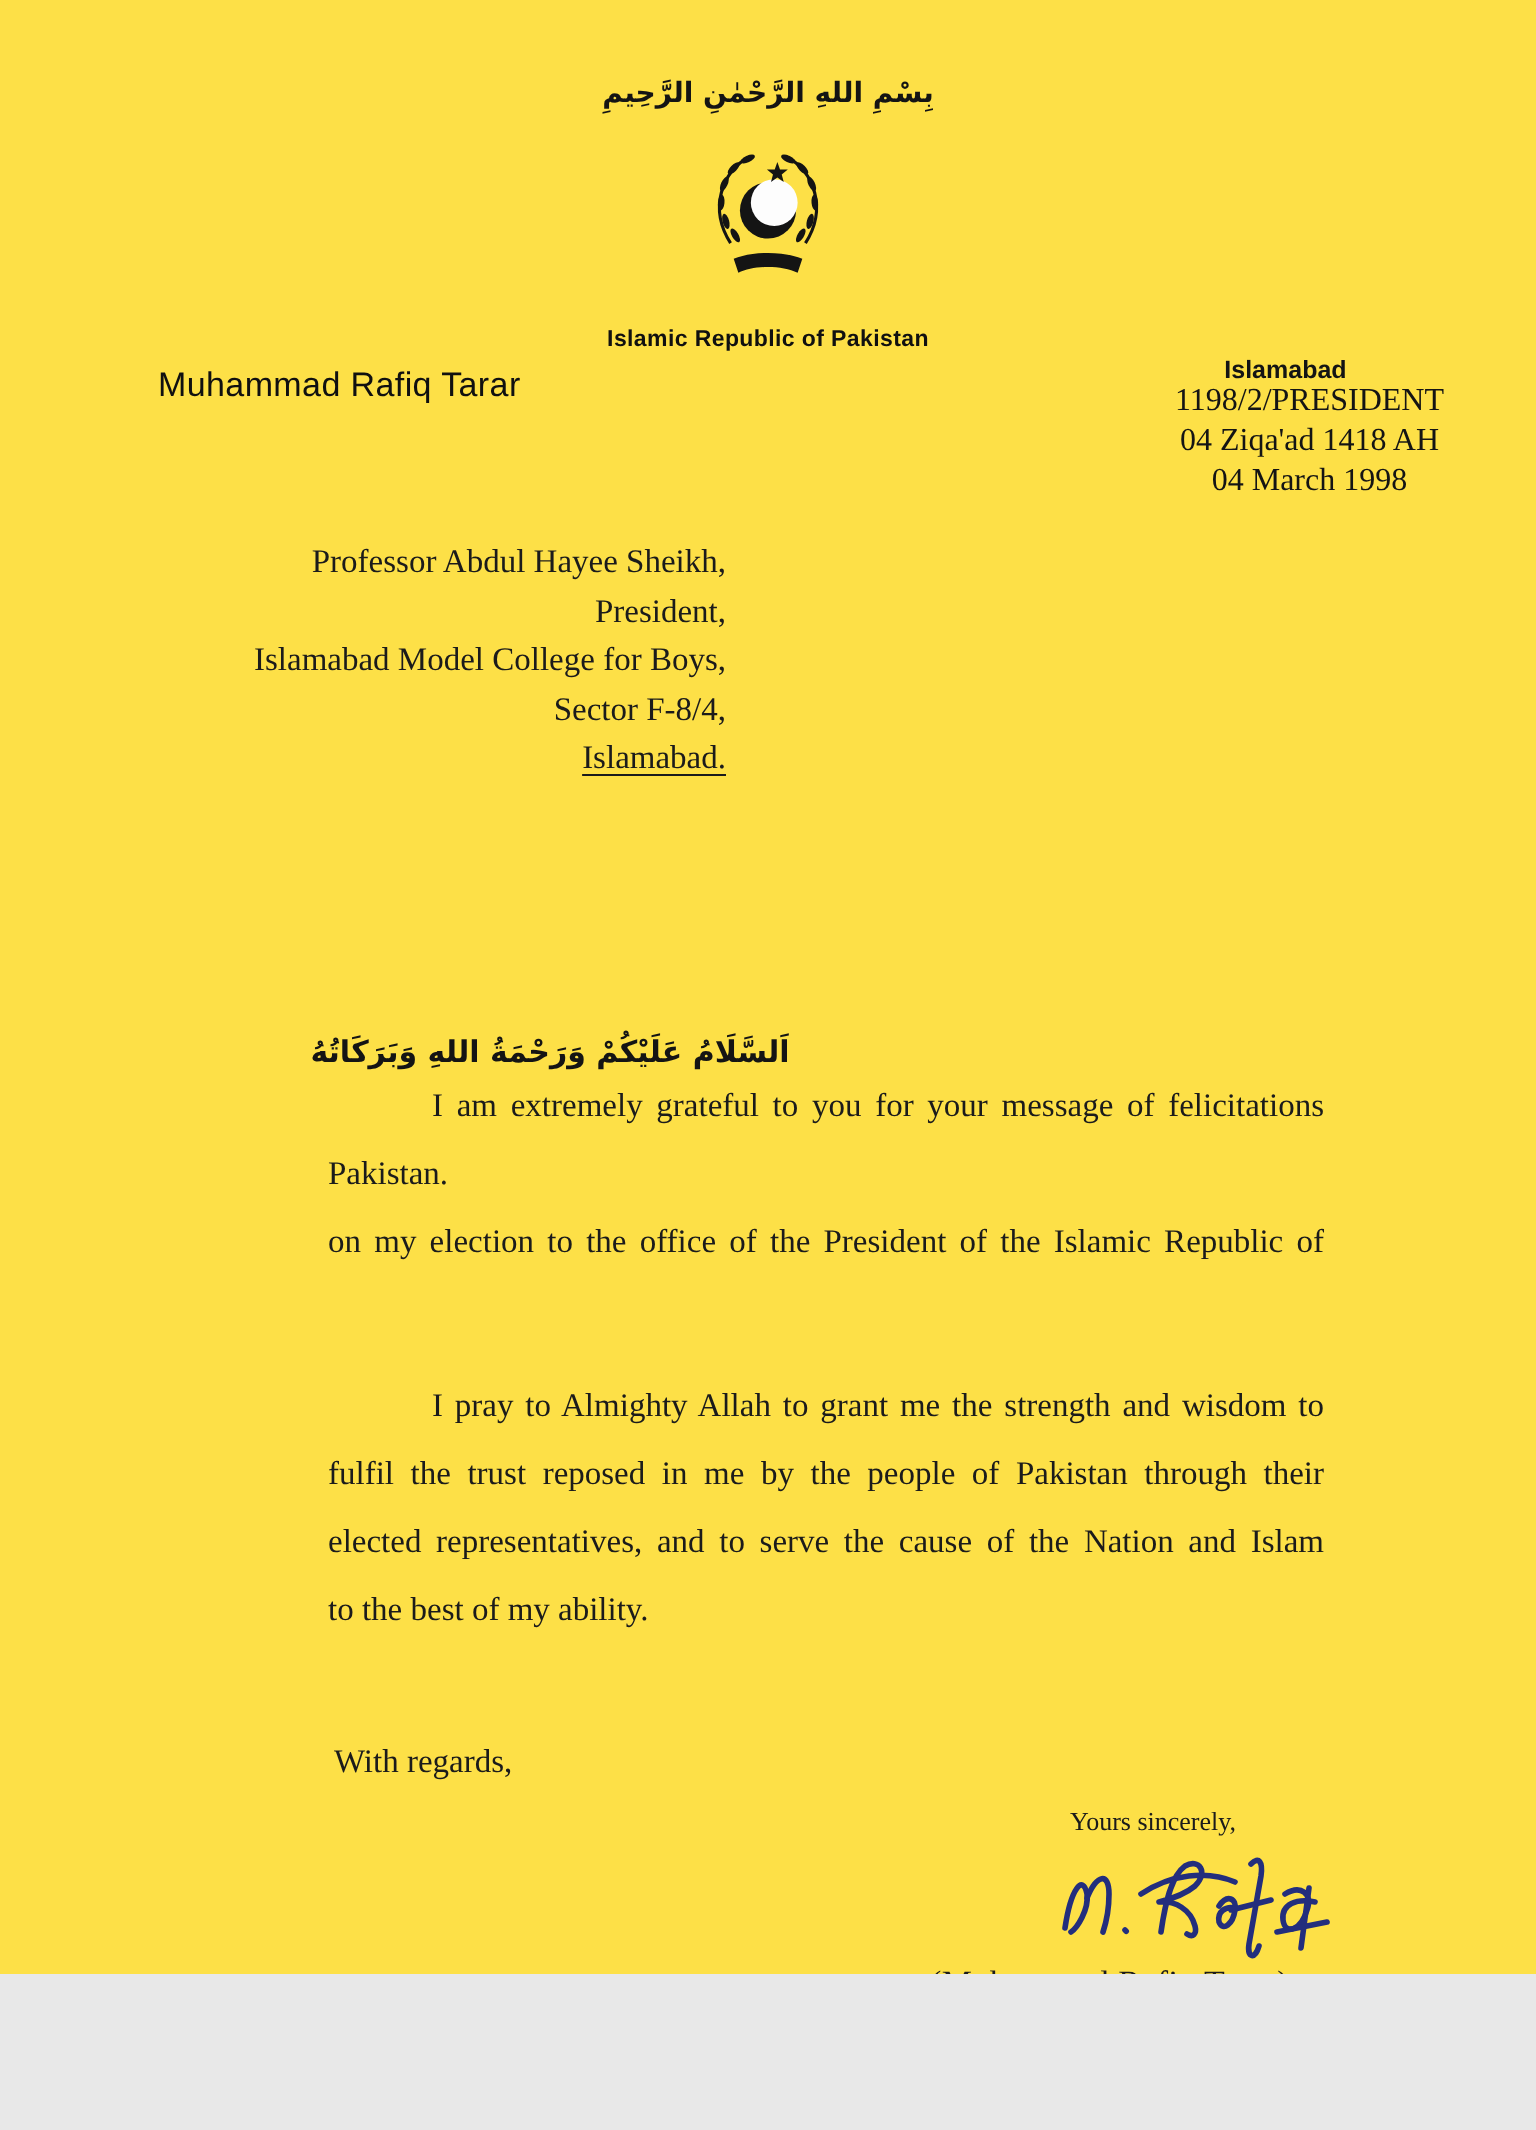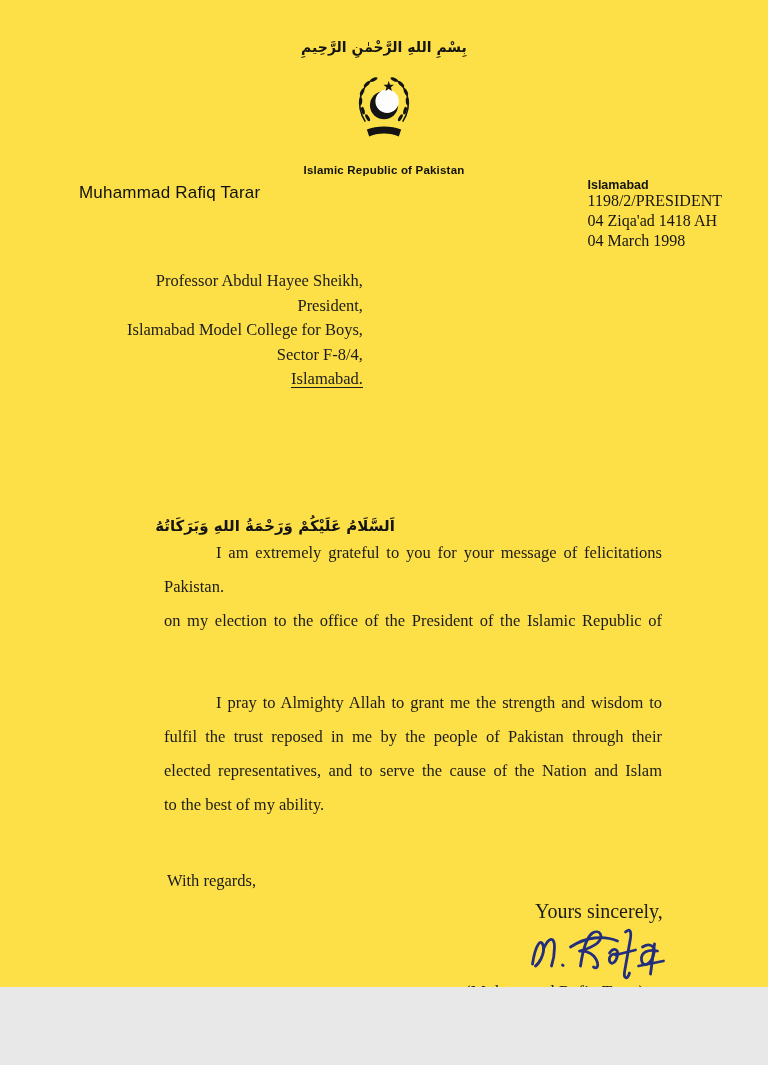--- a/index.html
+++ b/index.html
@@ -45,21 +45,21 @@
   .sender-name{
     left:79px;top:183px;
     font-family:"Liberation Sans", sans-serif;
     font-weight:normal;
     font-size:17px;
     letter-spacing:.2px;
     color:#101010;
   }
   .ref-block{
     top:179px;right:46px;
-    text-align:left;
+    text-align:center;
     font-size:16px;
     line-height:20px;
     color:#141414;
   }
   .ref-place{
     font-family:"Liberation Sans", sans-serif;
     font-weight:bold;
     font-size:12.5px;
     line-height:12px;
     padding-right:24px;
@@ -110,21 +110,21 @@
   .body-line{
     text-align:justify;
     text-align-last:justify;
     white-space:normal;
     margin-left:39px;
   }
   .body-line.first{text-indent:52px;}
   .body-line.last{text-align-last:left;}
 
   .regards{left:167px;top:869px;font-size:16.5px;line-height:24px;}
-  .sincerely{left:535px;top:899px;font-size:20px;line-height:24px;}
+  .sincerely{left:535px;top:899px;font-size:13px;line-height:24px;}
 
   .signature{left:523px;top:922px;}
   .signed-name{
     left:465px;top:981px;
     font-size:17px;
     letter-spacing:.2px;
     line-height:22px;
   }
 </style>
 </head>

